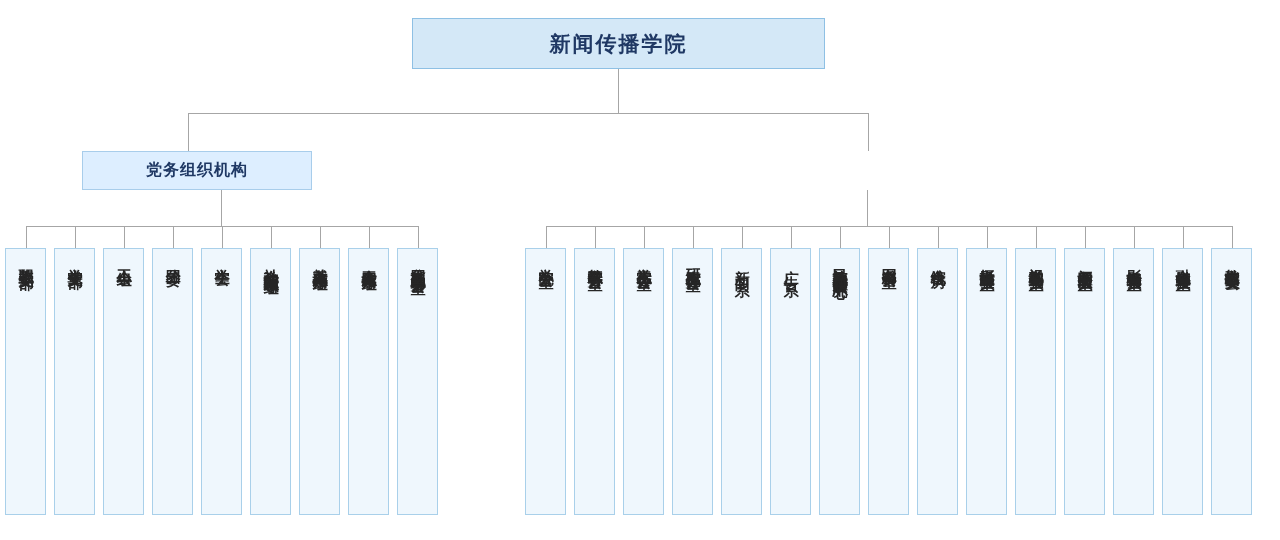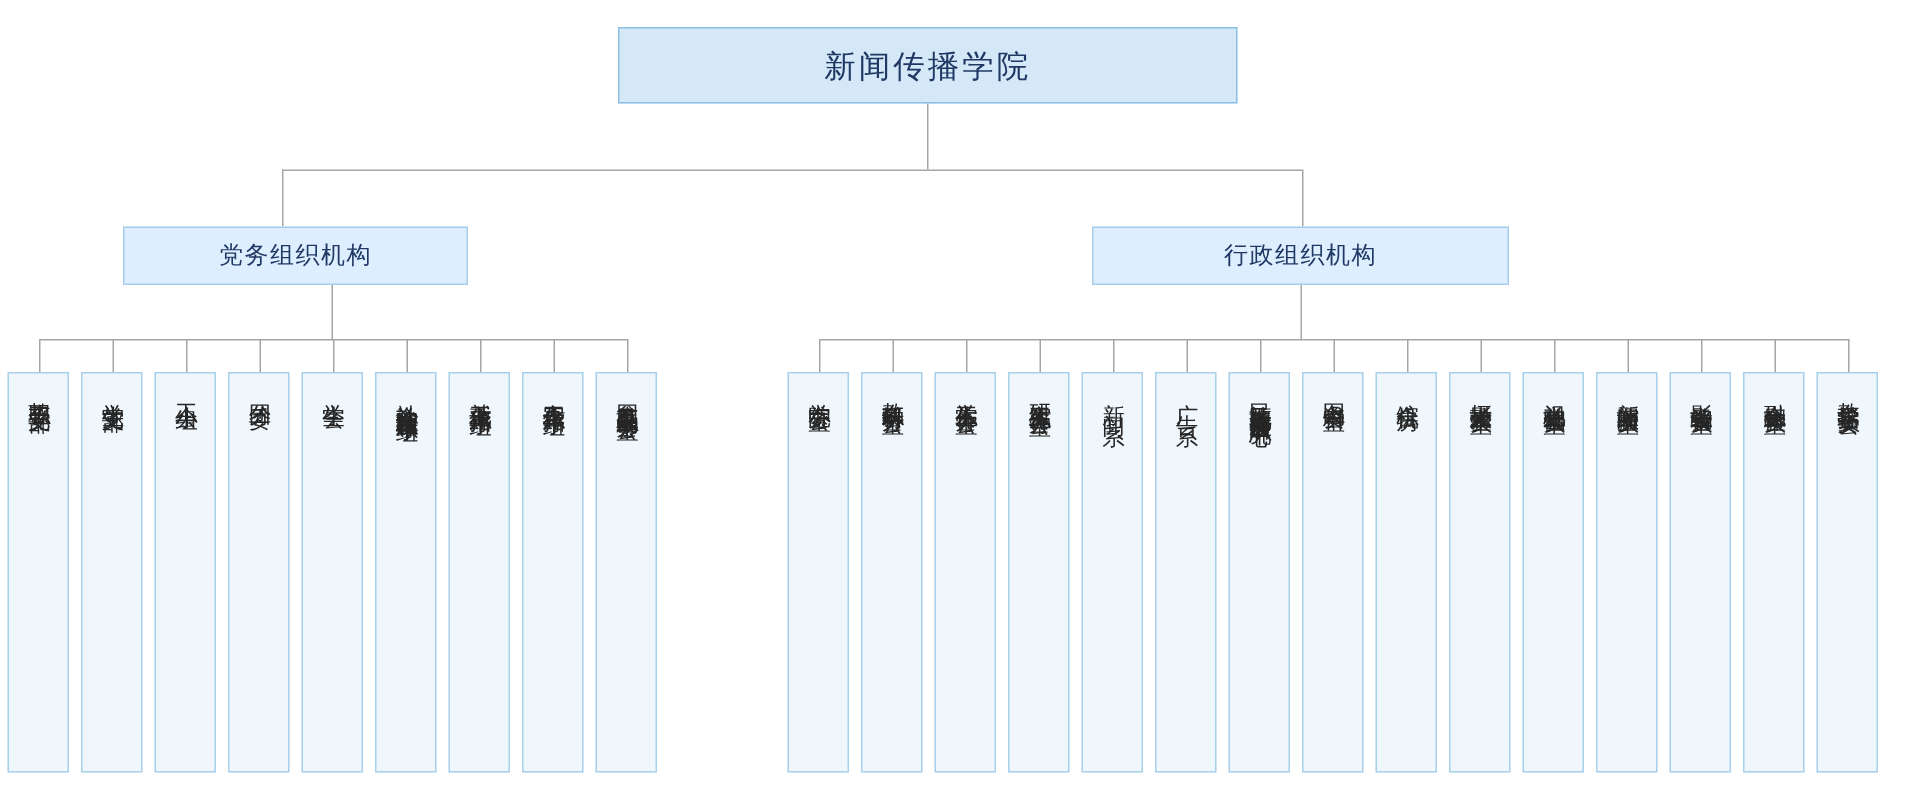--- a/index.html
+++ b/index.html
@@ -29,20 +29,21 @@
 
   
   .node {
     position: absolute;
     box-sizing: border-box;
     border: 1px solid #9dc3e6;
     display: flex;
     align-items: center;
     justify-content: center;
     text-align: center;
+    font-weight: bold;
   }
   .node.root {
     background: #d4e8f7;
     border: 1px solid #8ec0e4;
     font-size: 21px;
     letter-spacing: 2px;
     color: #1f3864;
   }
   .node.branch {
     background: #ddeeff;
@@ -82,23 +83,20 @@
 
   <div class="line vline" style="left:618px; top:69px; height:44px;"></div>
   <div class="line hline" style="left:188px; top:113px; width:680px;"></div>
   <div class="line vline" style="left:188px; top:113px; height:38px;"></div>
   <div class="line vline" style="left:868px; top:113px; height:38px;"></div>
 
   <div class="node branch" style="left:82px; top:151px; width:230px; height:39px;">
     <span>党务组织机构</span>
   </div>
 
-  <div class="node branch" style="left:728px; top:151px; width:278px; height:39px;">
-    <span>行政组织机构</span>
-  </div>
 
   <div class="line vline" style="left:221px; top:190px; height:36px;"></div>
   <div class="line hline" style="left:26px; top:226px; width:392px;"></div>
 
   <div class="line vline" style="left:867px; top:190px; height:36px;"></div>
   <div class="line hline" style="left:546px; top:226px; width:687px;"></div>
 
   <div id="leaf-layer">
       <div class="line vline" style="left: 25.5px; top: 226px; height: 22px;"></div>
       <div class="node leaf" style="left: 5px; top: 248px; width: 41px; height: 267px;">

